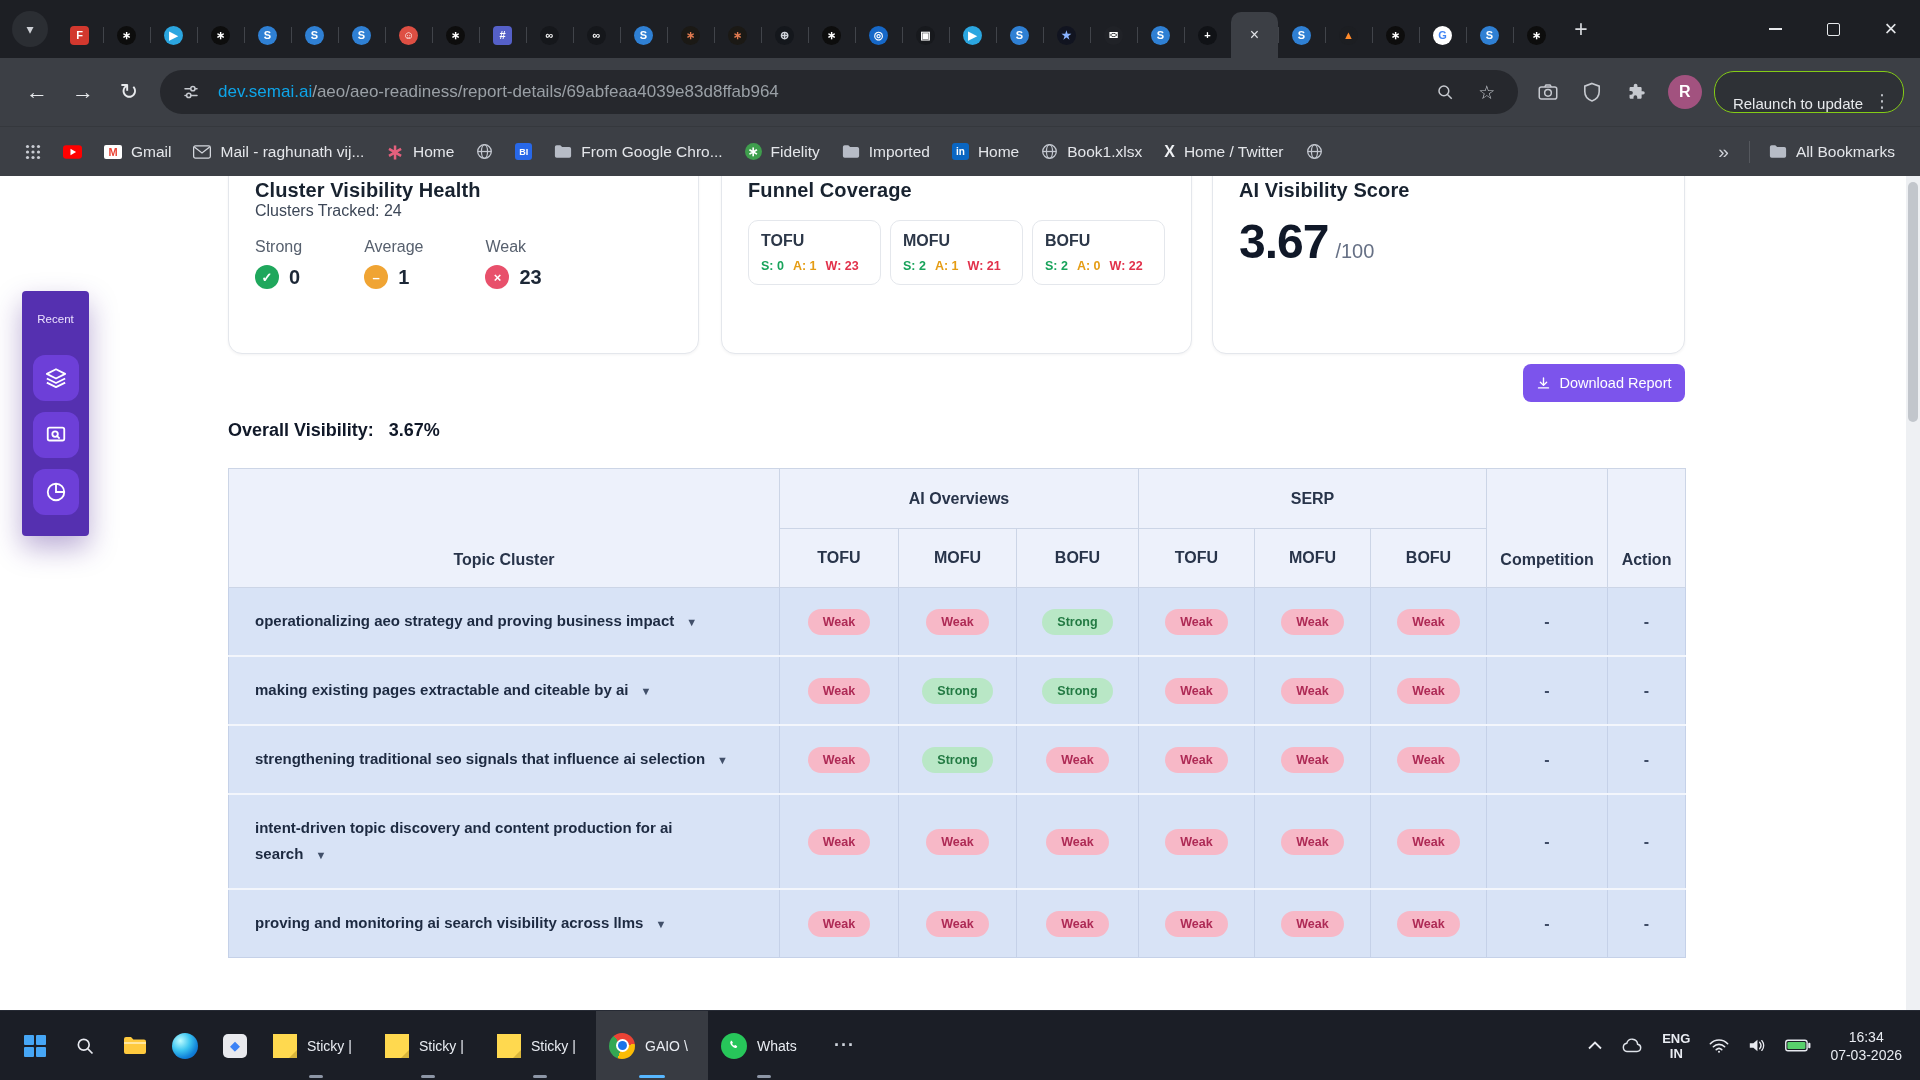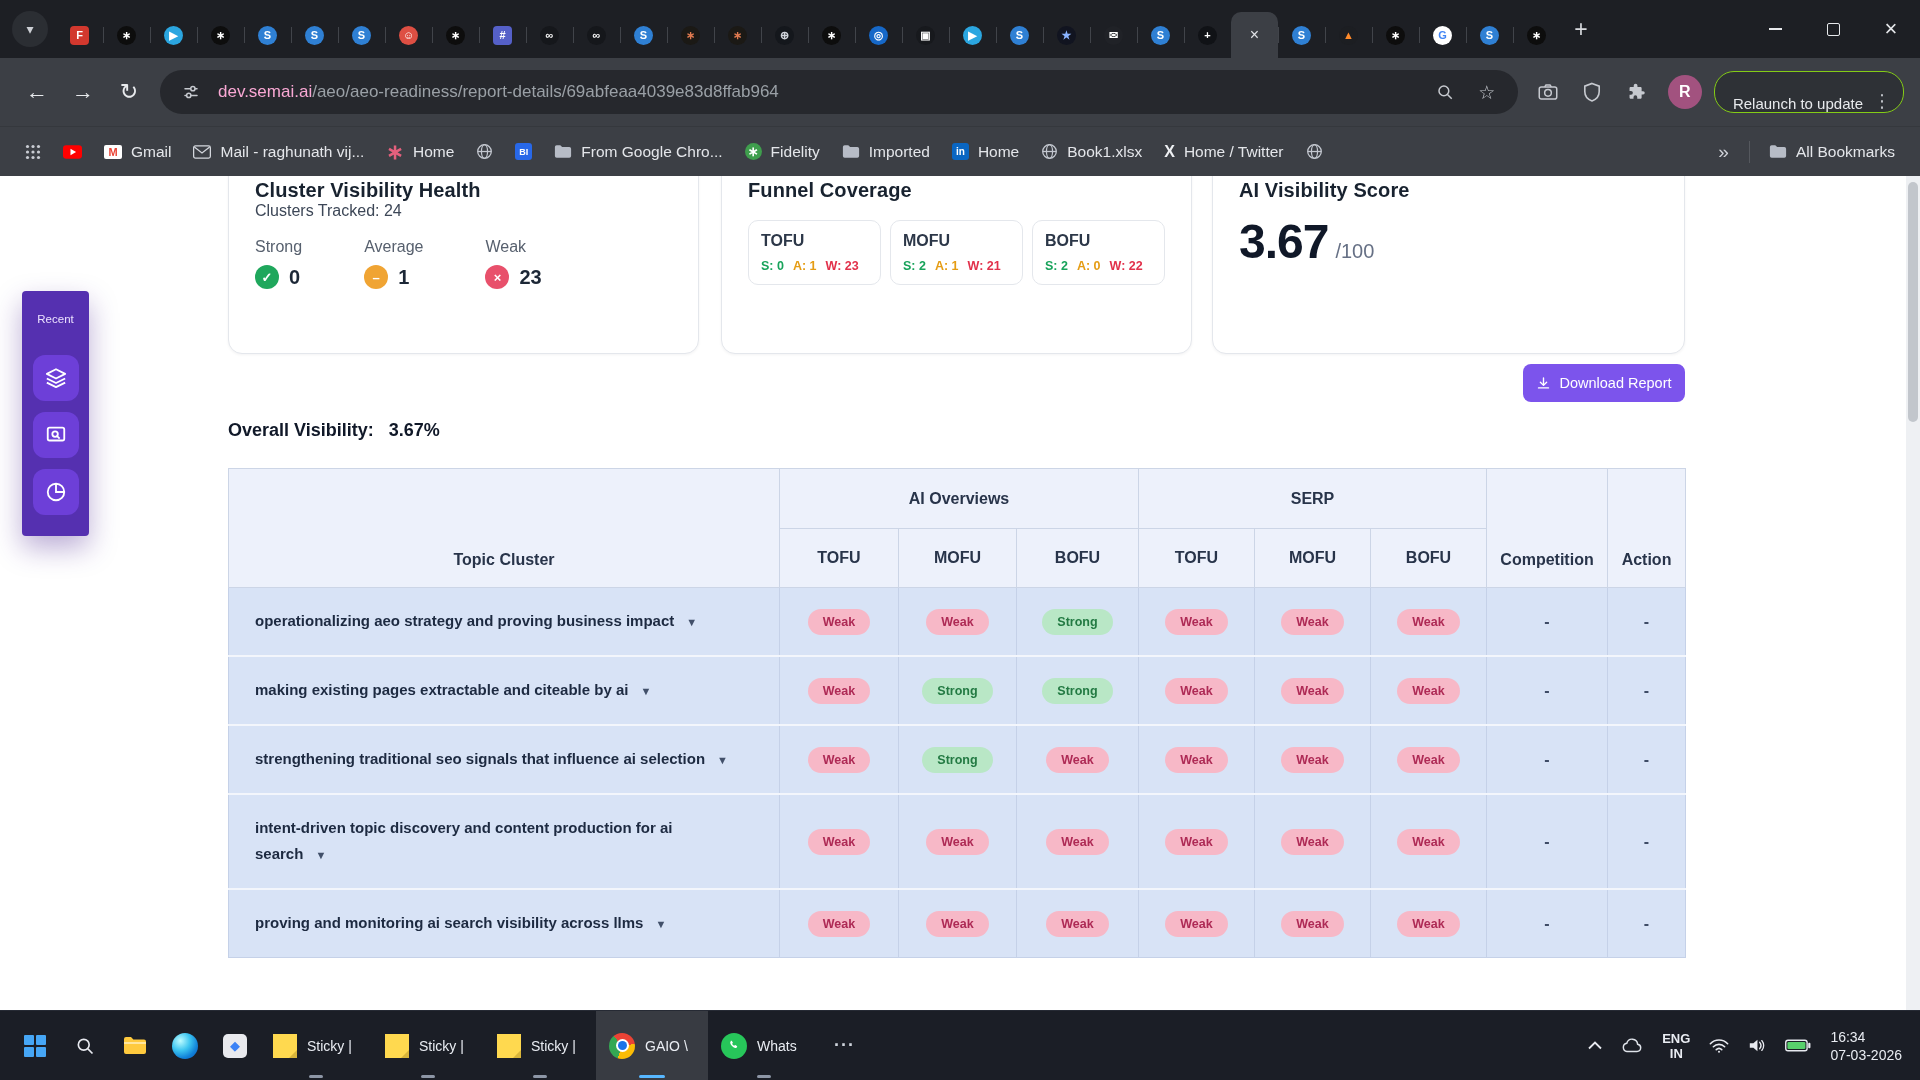--- a/index.html
+++ b/index.html
@@ -21,21 +21,21 @@
   .winbtn{width:58px;height:100%;display:flex;align-items:center;justify-content:center;color:#e7e9ec}
   .winbtn .bar{width:13px;height:2px;background:#e7e9ec}
   .winbtn .sqr{width:11px;height:11px;border:1.6px solid #e7e9ec;border-radius:2px}
   .winbtn.close{font-size:22px;font-weight:300}
 
   
   .toolbar{position:absolute;top:58px;left:0;right:0;height:68px;background:#3c3f45;display:flex;align-items:center;padding:0 16px;box-sizing:border-box;gap:4px}
   .navbtn{width:42px;height:42px;border-radius:50%;display:flex;align-items:center;justify-content:center;color:#e8eaed;font-size:22px;flex:0 0 auto}
   .omnibox{flex:1;height:44px;border-radius:22px;background:#26282d;display:flex;align-items:center;margin:0 6px;padding:0 16px;gap:12px;min-width:0}
   .url{font-size:17px;white-space:nowrap;overflow:hidden;text-overflow:ellipsis;min-width:0}
-  .url .host{color:#f9a8d4}
+  .url .host{color:#0ea5e9}
   .url .path{color:#9aa0a6}
   .omni-spacer{flex:1}
   .omni-ic{display:flex;align-items:center;justify-content:center;width:30px;height:30px;color:#c6c9cf;flex:0 0 auto}
   .star{font-size:19px}
   .toolbtn{width:40px;height:40px;display:flex;align-items:center;justify-content:center;color:#c6c9cf;flex:0 0 auto}
   .avatar{width:34px;height:34px;border-radius:50%;background:#a2527f;color:#fff;font-size:16px;font-weight:700;display:flex;align-items:center;justify-content:center;margin:0 8px;flex:0 0 auto}
   .relaunch{height:40px;border-radius:20px;border:1px solid #84cc16;background:#2e3136;color:#e8eaed;font-size:15px;display:flex;align-items:flex-end;gap:10px;padding:0 12px 0 18px;white-space:nowrap;flex:0 0 auto}
   .kebab{font-size:18px;color:#c6c9cf}
 
   
@@ -113,21 +113,21 @@
   .ico-sticky::after{content:"";position:absolute;right:0;bottom:0;width:0;height:0;border-left:8px solid transparent;border-bottom:8px solid #d9b53a}
   .ico-chrome{width:26px;height:26px;border-radius:50%;background:conic-gradient(from -40deg,#ea4335 0 120deg,#fbbc05 120deg 240deg,#34a853 240deg 360deg);display:flex;align-items:center;justify-content:center;flex:0 0 auto}
   .ico-chrome .c{width:13px;height:13px;border-radius:50%;background:#fff;display:flex;align-items:center;justify-content:center}
   .ico-chrome .b{width:9px;height:9px;border-radius:50%;background:#1a73e8}
   .ico-wa{width:26px;height:26px;border-radius:50%;background:#27c65a;display:flex;align-items:center;justify-content:center;flex:0 0 auto}
   .ico-edge{width:26px;height:26px;border-radius:50%;background:radial-gradient(circle at 32% 30%,#bdfcff 0%,#3ec6f0 38%,#1182d8 68%,#0b57b8 100%)}
   .ico-package{width:24px;height:24px;border-radius:5px;background:#e9eaee;color:#3b82f6;font-size:13px;display:flex;align-items:center;justify-content:center}
   .tb-more{display:flex;align-items:center;padding:0 14px;color:#cfd4dc;font-size:18px;font-weight:700;letter-spacing:1px}
   .tb-right{margin-left:auto;display:flex;align-items:center;gap:19px;padding-right:18px;color:#e9ecf2}
   .lang{font-size:13px;line-height:15px;text-align:center;font-weight:600}
-  .clock{font-size:14px;line-height:18px;text-align:left}
+  .clock{font-size:14px;line-height:18px;text-align:center}
 </style>
 </head>
 <body>
 
 <div class="tabstrip">
   <div class="tab-search">
       <span>▾</span>
     </div>
   <div class="tabs">
       <div class="tab">

